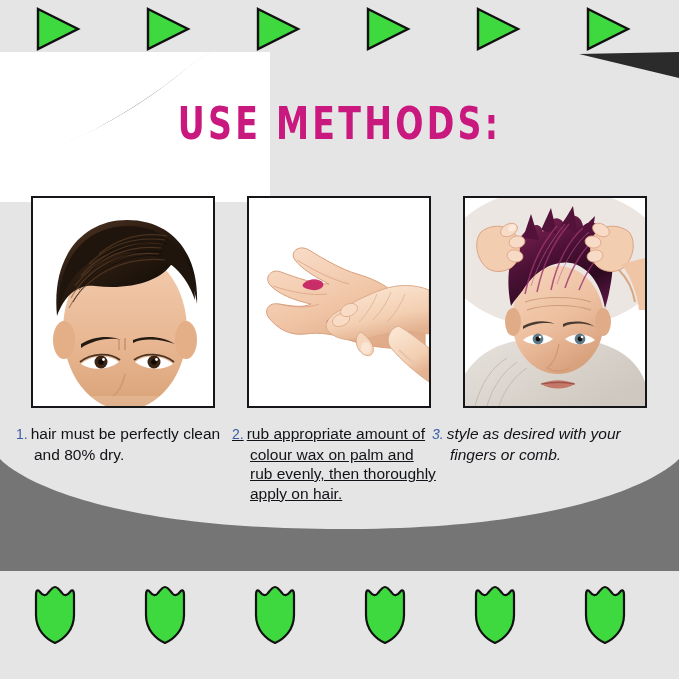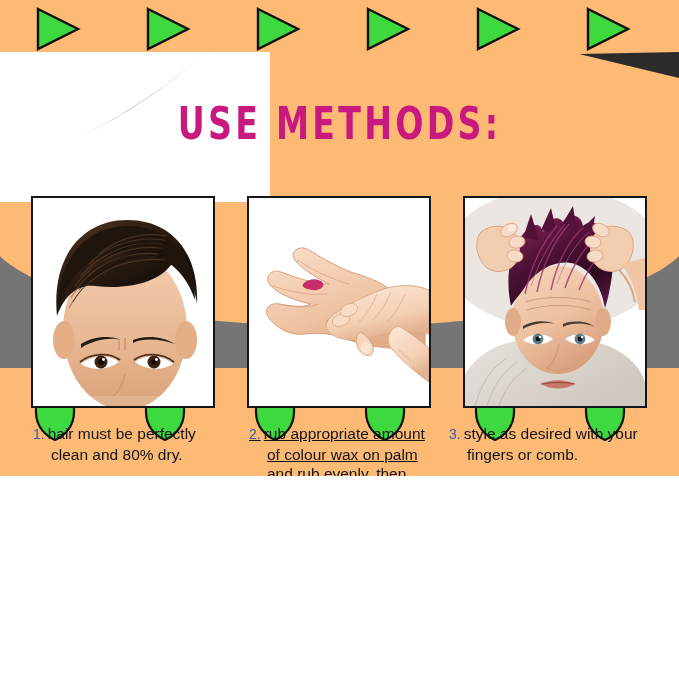--- a/index.html
+++ b/index.html
@@ -3,22 +3,22 @@
 <meta charset="utf-8">
 <style>
   html, body {
     margin: 0;
     padding: 0;
     background: #ffffff;
   }
   #page {
     position: relative;
     width: 679px;
-    height: 476px;
-    background: #fdba74;
+    height: 679px;
+    background: #e5e5e5;
     overflow: hidden;
     font-family: "Liberation Sans", sans-serif;
   }
 
   
   .tri-row {
     position: absolute;
     top: 0;
     left: 0;
     width: 679px;
@@ -135,21 +135,20 @@
     vertical-align: baseline;
     margin-right: 3px;
   }
   .caption .body {
     display: inline;
   }
   .cap-text {
     display: block;
     padding-left: 18px;
     text-indent: -18px;
-    margin-left: 17px;
   }
 
   
   .grey-band {
     position: absolute;
     left: 0;
     bottom: 108px;
     width: 679px;
     height: 120px;
     z-index: 2;
@@ -500,21 +499,21 @@
         <span class="num">1.</span><span class="body">hair must be perfectly clean and 80% dry.</span>
       </span>
     </div>
 
     <div class="caption" style="left:232px; width:205px;text-decoration:underline;">
       <span class="cap-text">
         <span class="num">2.</span><span class="body">rub appropriate amount of colour wax on palm and rub evenly, then thoroughly apply on hair.</span>
       </span>
     </div>
 
-    <div class="caption" style="left:432px; width:215px;">
+    <div class="caption" style="left:432px; width:215px;font-style:italic;">
       <span class="cap-text">
         <span class="num">3.</span><span class="body">style as desired with your fingers or comb.</span>
       </span>
     </div>
   </div>
 
   <svg class="grey-band" width="679" height="120" viewBox="0 0 679 120">
     <path d="M0,8 C0,8 60,78 339.5,78 C619,78 679,8 679,8 L679,120 L0,120 Z" fill="#757575"></path>
     <rect x="0" y="108" width="679" height="12" fill="#757575"></rect>
   </svg>

